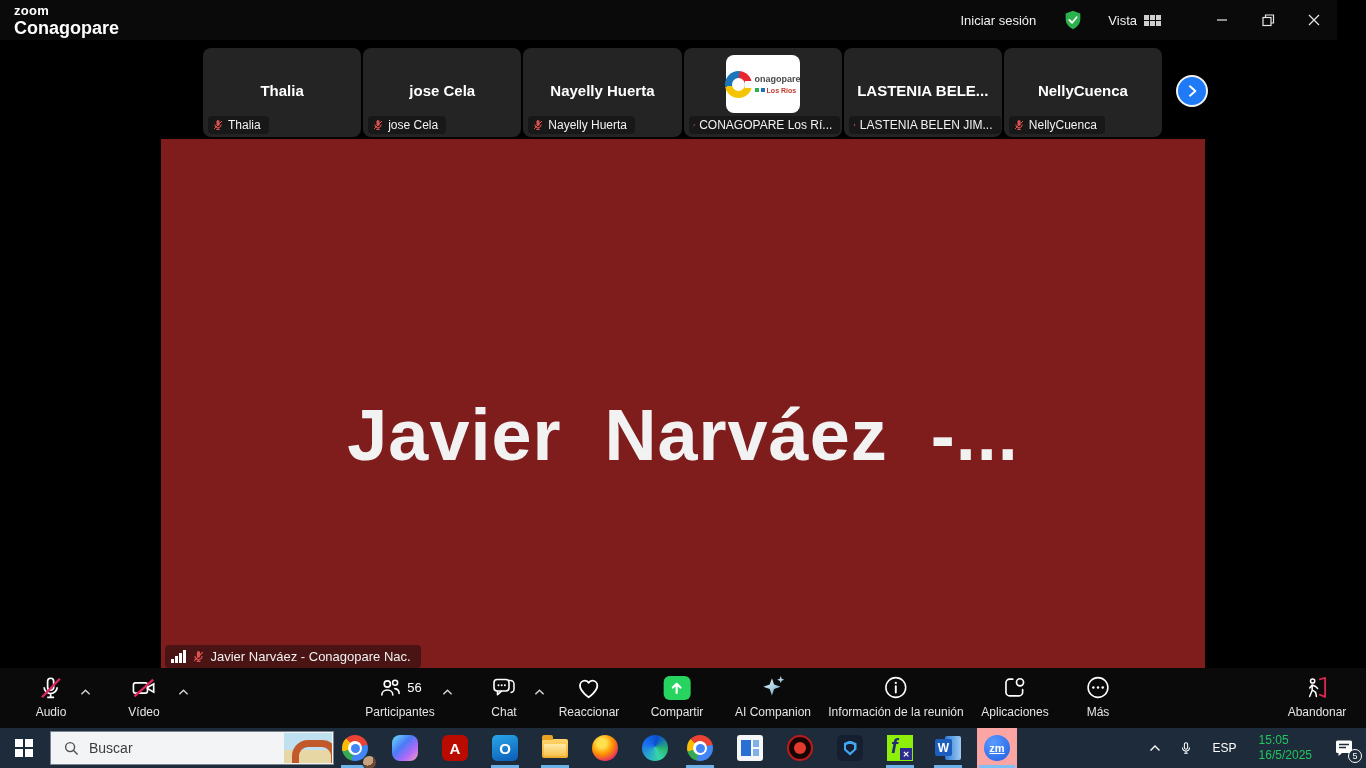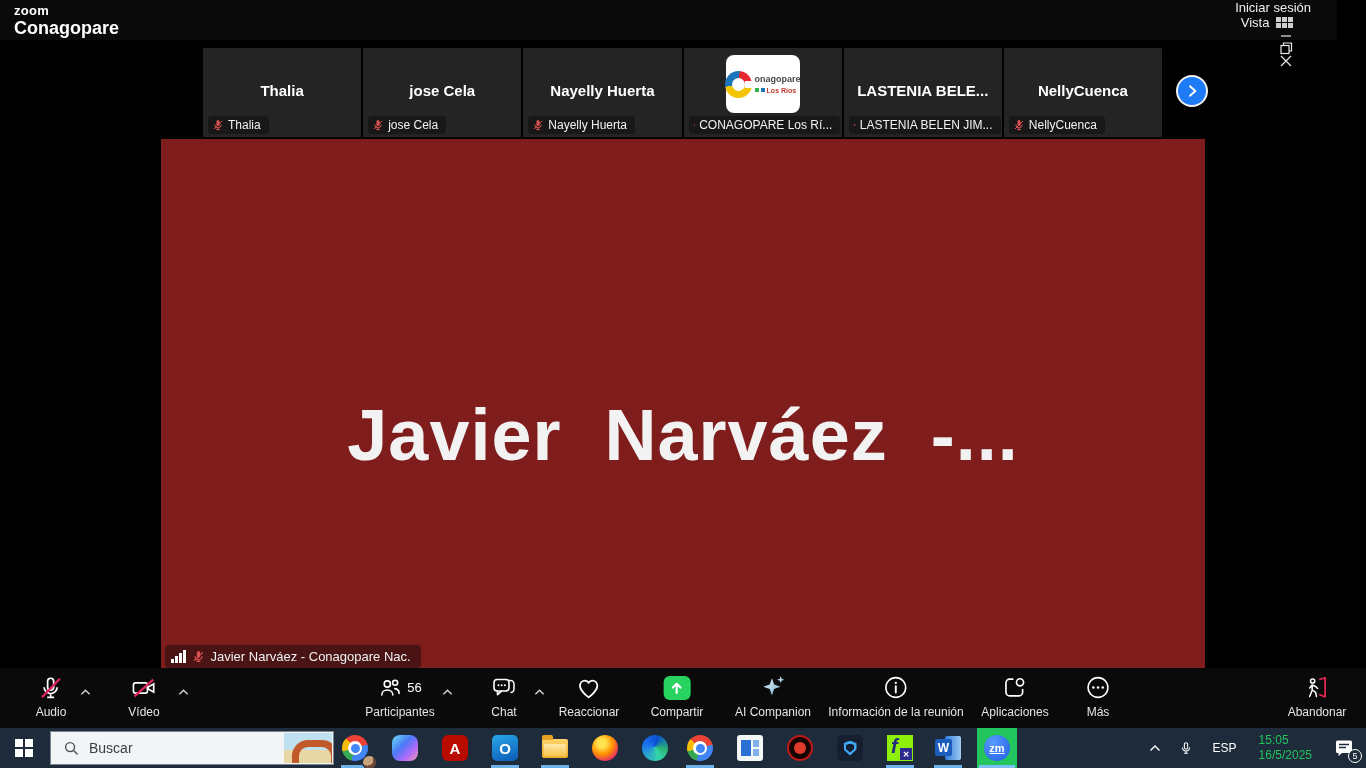--- a/index.html
+++ b/index.html
@@ -4,31 +4,31 @@
 <style>
   * { margin:0; padding:0; box-sizing:border-box; }
   html,body { width:1366px; height:768px; }
   body { background:#000; font-family:"Liberation Sans",sans-serif; color:#fff; overflow:hidden; position:relative; }
 
   
   .titlebar { position:absolute; left:0; top:0; width:1337px; height:40px; background:#0a0a0a; }
   .brand { position:absolute; left:14px; top:4px; line-height:1; }
   .brand .z { font-size:13px; font-weight:700; letter-spacing:.3px; }
   .brand .w { font-size:18px; font-weight:600; margin-top:2px; }
-  .tb-right { position:absolute; right:0; top:0; height:40px; display:flex; align-items:center;flex-direction:column; }
+  .tb-right { position:absolute; right:0; top:0; height:40px; display:flex; align-items:center; }
   .signin { font-size:13px; color:#f0f0f0; margin-right:26px; cursor:pointer; }
   .shield { width:22px; height:22px; margin-right:24px; }
   .vista { display:flex; align-items:center; gap:7px; font-size:13px; color:#f0f0f0; margin-right:38px; cursor:pointer; }
   .grid-ic { display:grid; grid-template-columns:repeat(3,5px); grid-template-rows:repeat(2,5px); gap:1px; }
   .grid-ic span { background:#cfcfcf; }
   .winbtn { width:46px; height:40px; display:flex; align-items:center; justify-content:center; color:#e8e8e8; cursor:pointer; }
 
   
   .filmstrip { position:absolute; left:203px; top:48px; width:959px; height:89px; display:flex; gap:2px; background:#000; }
-  .tile { flex:1 1 0; background:#242424; position:relative; border-radius:1px; cursor:pointer; }
+  .tile { flex:1 1 0; background:#242424; position:relative; border-radius:8px; cursor:pointer; }
   .tile .pname { position:absolute; left:0; right:0; top:34px; text-align:center; font-size:15px; font-weight:700; color:#fff; white-space:nowrap; overflow:hidden; }
   .pill { position:absolute; left:5px; bottom:3px; display:flex; align-items:center; gap:4px; background:rgba(15,15,15,.55); border-radius:4px; padding:2px 8px 2px 4px; font-size:12px; color:#f2f2f2; white-space:nowrap; max-width:96%; overflow:hidden; }
   .avatar { position:absolute; left:50%; top:7px; transform:translateX(-50%); width:74px; height:58px; background:#fff; border-radius:8px; display:flex; align-items:center; justify-content:center; gap:3px; }
   .logo-ring { width:27px; height:27px; border-radius:50%; position:relative; flex:0 0 auto;
     background:conic-gradient(from 150deg,#f5c400 0 110deg,#1b75bb 110deg 215deg,#e8262d 215deg 310deg,#f5c400 310deg 360deg); }
   .logo-ring::after { content:""; position:absolute; left:7px; top:7px; width:13px; height:13px; background:#fff; border-radius:50%; }
   .logo-ring::before { content:""; position:absolute; right:-2px; top:10px; width:9px; height:7px; background:#fff; }
   .logo-txt { line-height:1; }
   .logo-txt .t1 { font-size:9px; font-weight:700; color:#4a4a4a; }
   .logo-txt .t2 { font-size:7px; font-weight:700; color:#c0392b; margin-top:3px; display:flex; align-items:center; gap:2px; }
@@ -57,21 +57,21 @@
   .start { position:absolute; left:0; top:0; width:48px; height:40px; display:flex; align-items:center; justify-content:center; cursor:pointer; }
   .winlogo { display:grid; grid-template-columns:8px 8px; grid-template-rows:8px 8px; gap:1.5px; }
   .winlogo span { background:#fff; }
   .searchbox { position:absolute; left:50px; top:3px; width:284px; height:34px; background:#f3f4f5; border:1px solid #7b848c; display:flex; align-items:center; cursor:text; }
   .searchbox .mag { margin-left:13px; }
   .searchbox .stext { margin-left:10px; font-size:14px; color:#3a3d41; }
   .bing-art { position:absolute; right:1px; top:1px; width:48px; height:30px; background:linear-gradient(#bfe0ef 0 58%, #e6d7a4 58% 100%); overflow:hidden; }
   .bing-art::before { content:""; position:absolute; left:8px; bottom:-4px; width:32px; height:20px; border:7px solid #c2592b; border-bottom:none; border-radius:16px 16px 0 0; }
   .app { position:absolute; top:0; width:40px; height:40px; transform:translateX(-50%); display:flex; align-items:center; justify-content:center; cursor:pointer; }
   .underline { position:absolute; bottom:0; left:50%; transform:translateX(-50%); width:28px; height:3px; background:#6cb2e8; }
-  .app.active { background:#22c55e;text-decoration:underline; }
+  .app.active { background:#fca5a5;text-decoration:underline; }
   .app.active .underline { width:36px; background:#7ec0f5; }
 
   .i-chrome { width:26px; height:26px; border-radius:50%; position:relative;
     background:conic-gradient(from -45deg,#ea4335 0 120deg,#4285f4 120deg 240deg,#34a853 240deg 300deg,#fbbc05 300deg 360deg); }
   .i-chrome::before { content:""; position:absolute; left:6px; top:6px; width:14px; height:14px; border-radius:50%; background:#fff; }
   .i-chrome::after { content:""; position:absolute; left:8.5px; top:8.5px; width:9px; height:9px; border-radius:50%; background:#4285f4; }
   .avatar-badge { position:absolute; right:-2px; bottom:-2px; width:15px; height:15px; border-radius:50%; background:radial-gradient(circle at 35% 30%,#c9a27e 0 45%,#6b4a35 46% 100%); border:1px solid #1d2b3a; z-index:2; }
   .i-copilot { width:26px; height:26px; border-radius:8px; background:linear-gradient(135deg,#6ee0fa 0%,#4a7bf7 40%,#b06af9 70%,#f4a0b6 100%); }
   .i-acrobat { width:26px; height:26px; border-radius:6px; background:#b90b00; color:#fff; font-weight:700; font-size:15px; display:flex; align-items:center; justify-content:center; }
   .i-outlook { width:26px; height:26px; border-radius:5px; background:linear-gradient(160deg,#28a7e9,#0b5bb5); color:#fff; font-weight:700; font-size:15px; display:flex; align-items:center; justify-content:center; }

